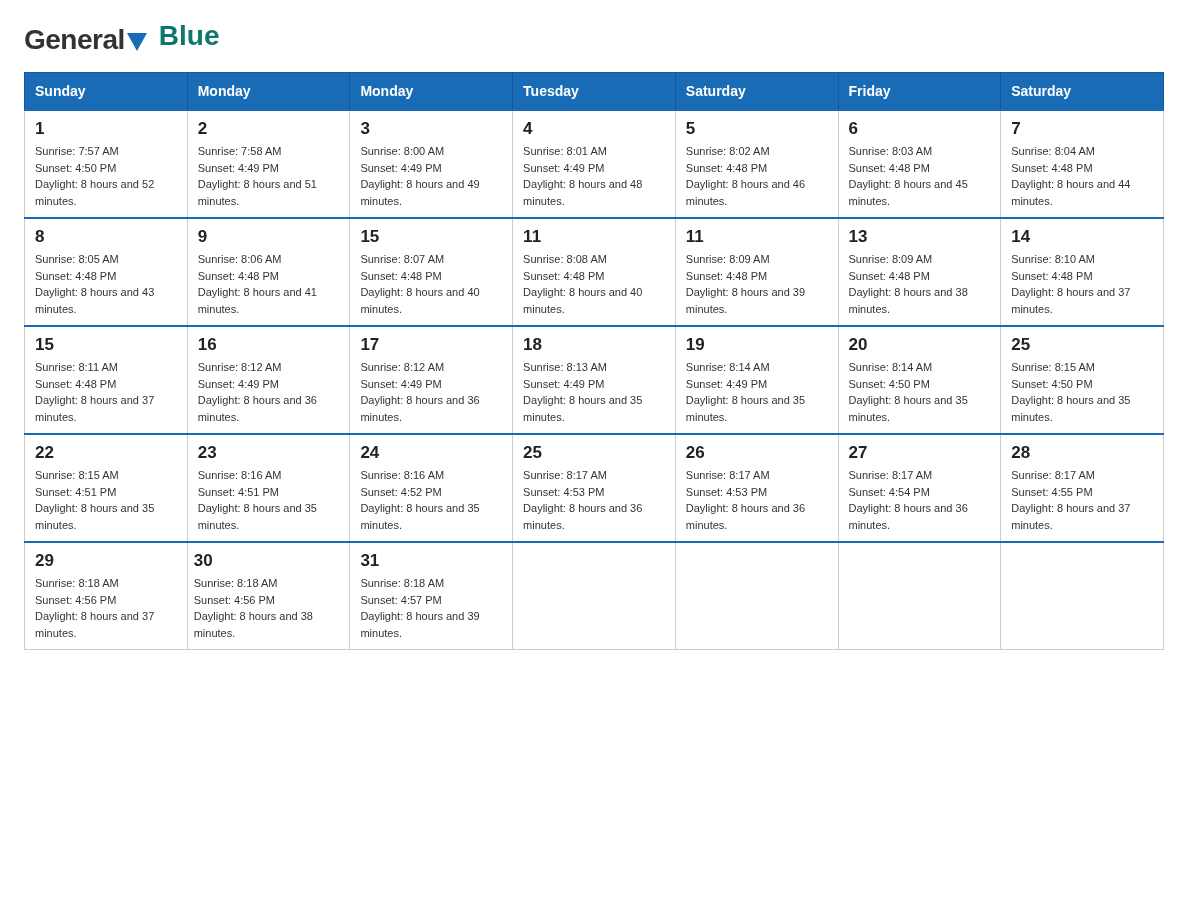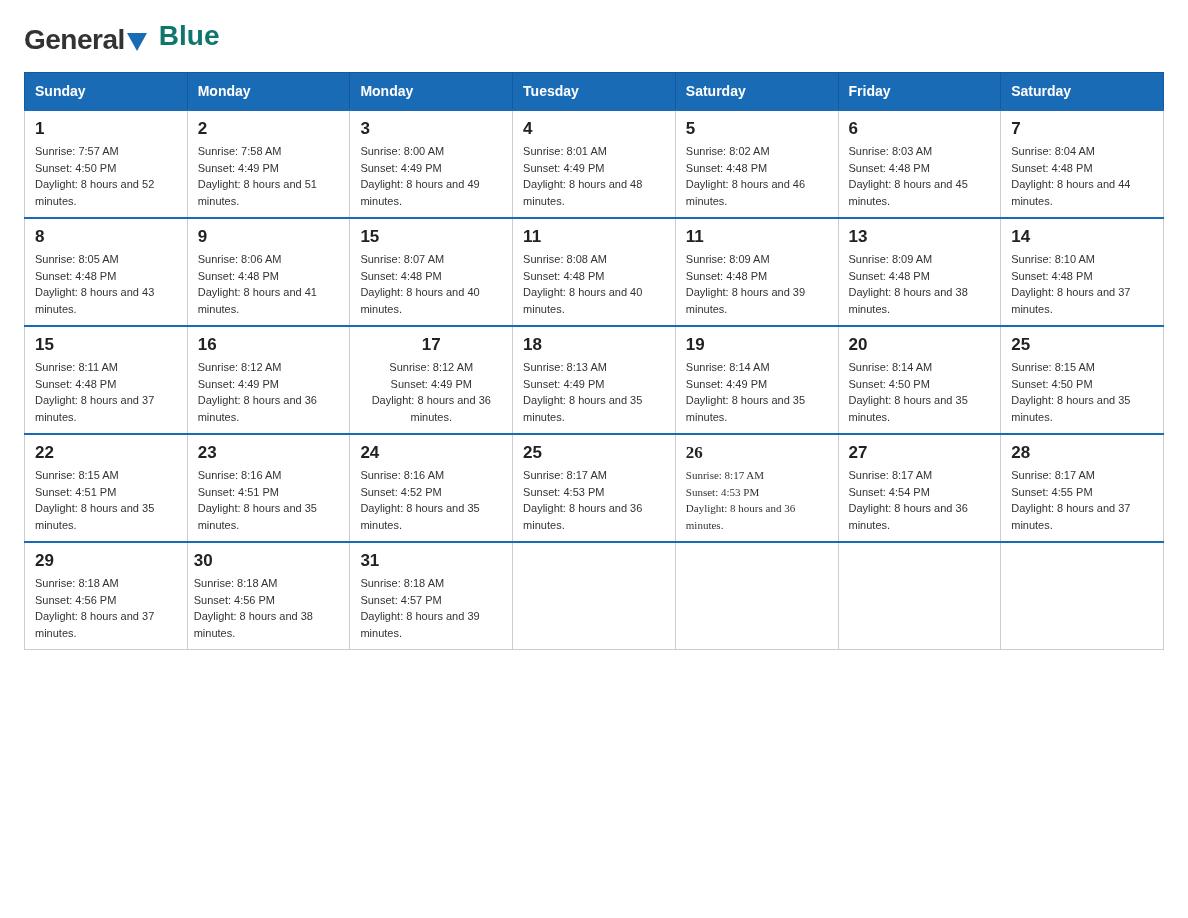--- a/index.html
+++ b/index.html
@@ -202,21 +202,21 @@
       </tr>
       <tr>
         <td style="border-top: 2px solid rgb(26, 107, 181);">
           <span class="day-number">15</span>
           <div class="day-info">Sunrise: 8:11 AM<br>Sunset: 4:48 PM<br>Daylight: 8 hours and 37 minutes.</div>
         </td>
         <td style="border-top: 2px solid rgb(26, 107, 181);">
           <span class="day-number">16</span>
           <div class="day-info">Sunrise: 8:12 AM<br>Sunset: 4:49 PM<br>Daylight: 8 hours and 36 minutes.</div>
         </td>
-        <td style="border-top: 2px solid rgb(26, 107, 181); text-align: center;">
+        <td style="border-top: 2px solid rgb(26, 107, 181);">
           <span class="day-number">17</span>
           <div class="day-info">Sunrise: 8:12 AM<br>Sunset: 4:49 PM<br>Daylight: 8 hours and 36 minutes.</div>
         </td>
         <td style="border-top: 2px solid rgb(26, 107, 181);">
           <span class="day-number">18</span>
           <div class="day-info">Sunrise: 8:13 AM<br>Sunset: 4:49 PM<br>Daylight: 8 hours and 35 minutes.</div>
         </td>
         <td style="border-top: 2px solid rgb(26, 107, 181);">
           <span class="day-number">19</span>
           <div class="day-info">Sunrise: 8:14 AM<br>Sunset: 4:49 PM<br>Daylight: 8 hours and 35 minutes.</div>
@@ -240,21 +240,21 @@
           <div class="day-info">Sunrise: 8:16 AM<br>Sunset: 4:51 PM<br>Daylight: 8 hours and 35 minutes.</div>
         </td>
         <td style="border-top: 2px solid rgb(26, 107, 181);">
           <span class="day-number">24</span>
           <div class="day-info">Sunrise: 8:16 AM<br>Sunset: 4:52 PM<br>Daylight: 8 hours and 35 minutes.</div>
         </td>
         <td style="border-top: 2px solid rgb(26, 107, 181);">
           <span class="day-number">25</span>
           <div class="day-info">Sunrise: 8:17 AM<br>Sunset: 4:53 PM<br>Daylight: 8 hours and 36 minutes.</div>
         </td>
-        <td style="border-top: 2px solid rgb(26, 107, 181); font-family: Liberation Serif, serif;">
+        <td style="border-top: 2px solid rgb(26, 107, 181);">
           <span class="day-number">26</span>
           <div class="day-info">Sunrise: 8:17 AM<br>Sunset: 4:53 PM<br>Daylight: 8 hours and 36 minutes.</div>
         </td>
         <td style="border-top: 2px solid rgb(26, 107, 181);">
           <span class="day-number">27</span>
           <div class="day-info">Sunrise: 8:17 AM<br>Sunset: 4:54 PM<br>Daylight: 8 hours and 36 minutes.</div>
         </td>
         <td style="border-top: 2px solid rgb(26, 107, 181);">
           <span class="day-number">28</span>
           <div class="day-info">Sunrise: 8:17 AM<br>Sunset: 4:55 PM<br>Daylight: 8 hours and 37 minutes.</div>

